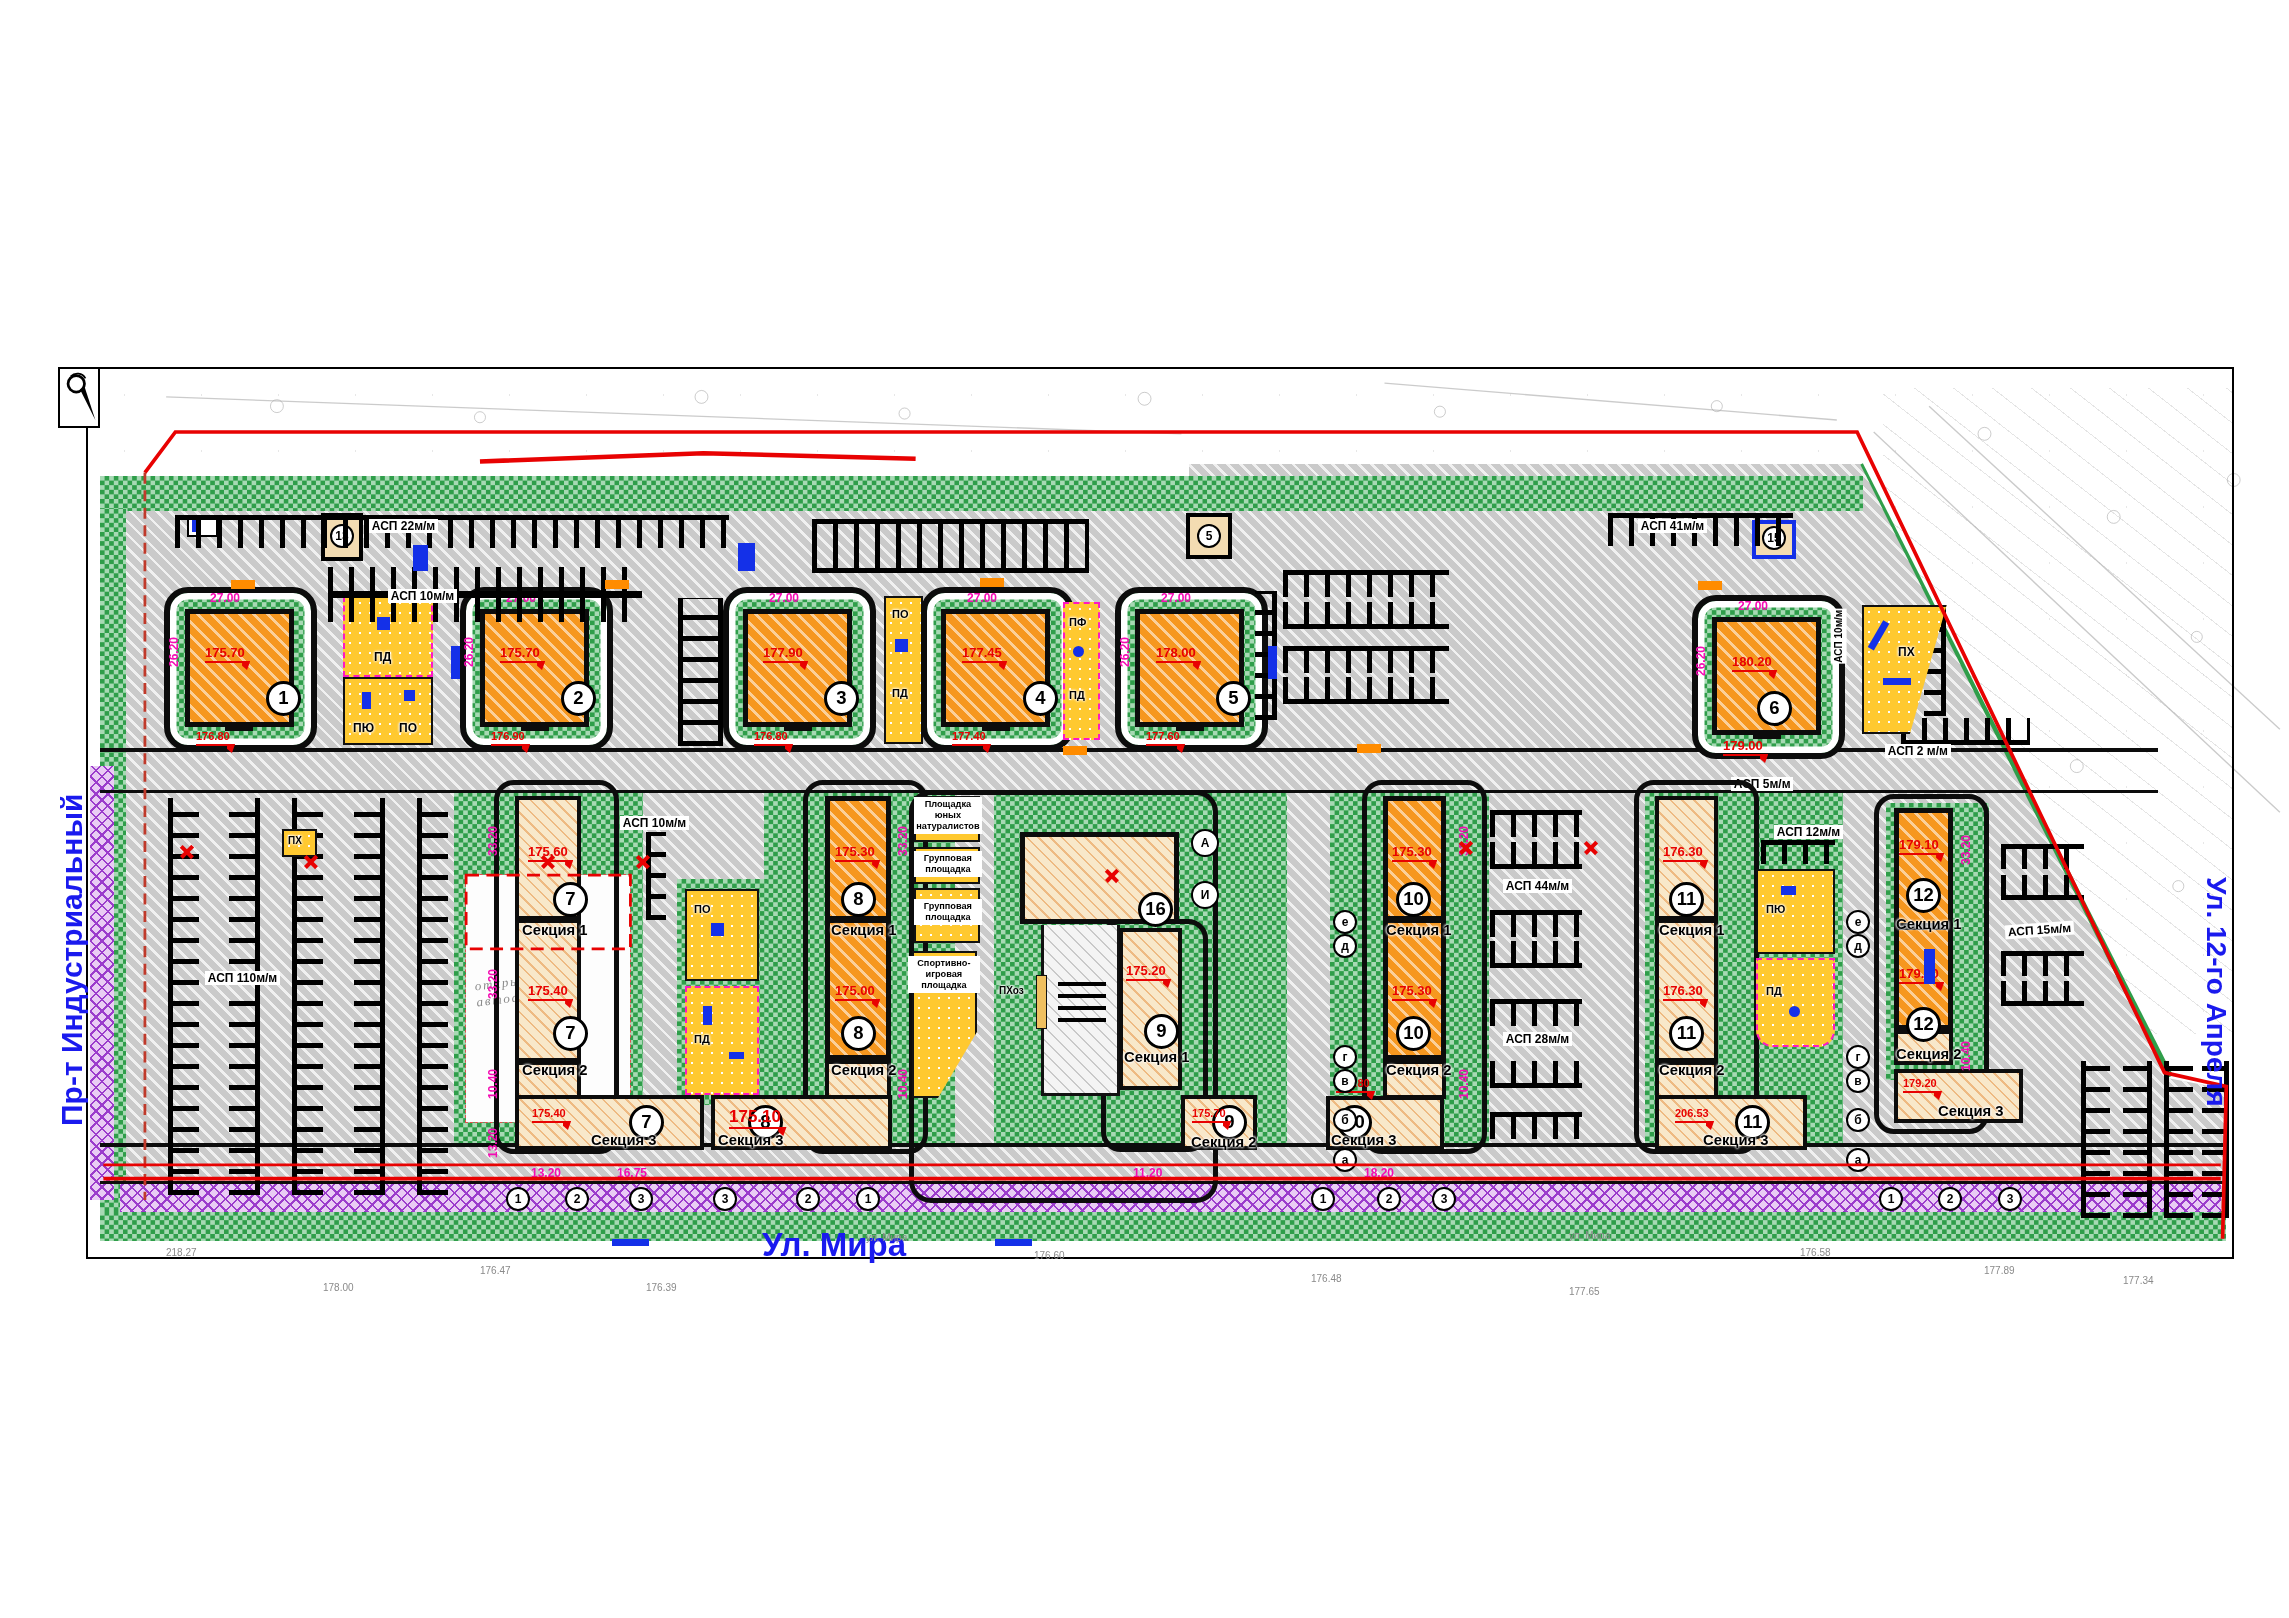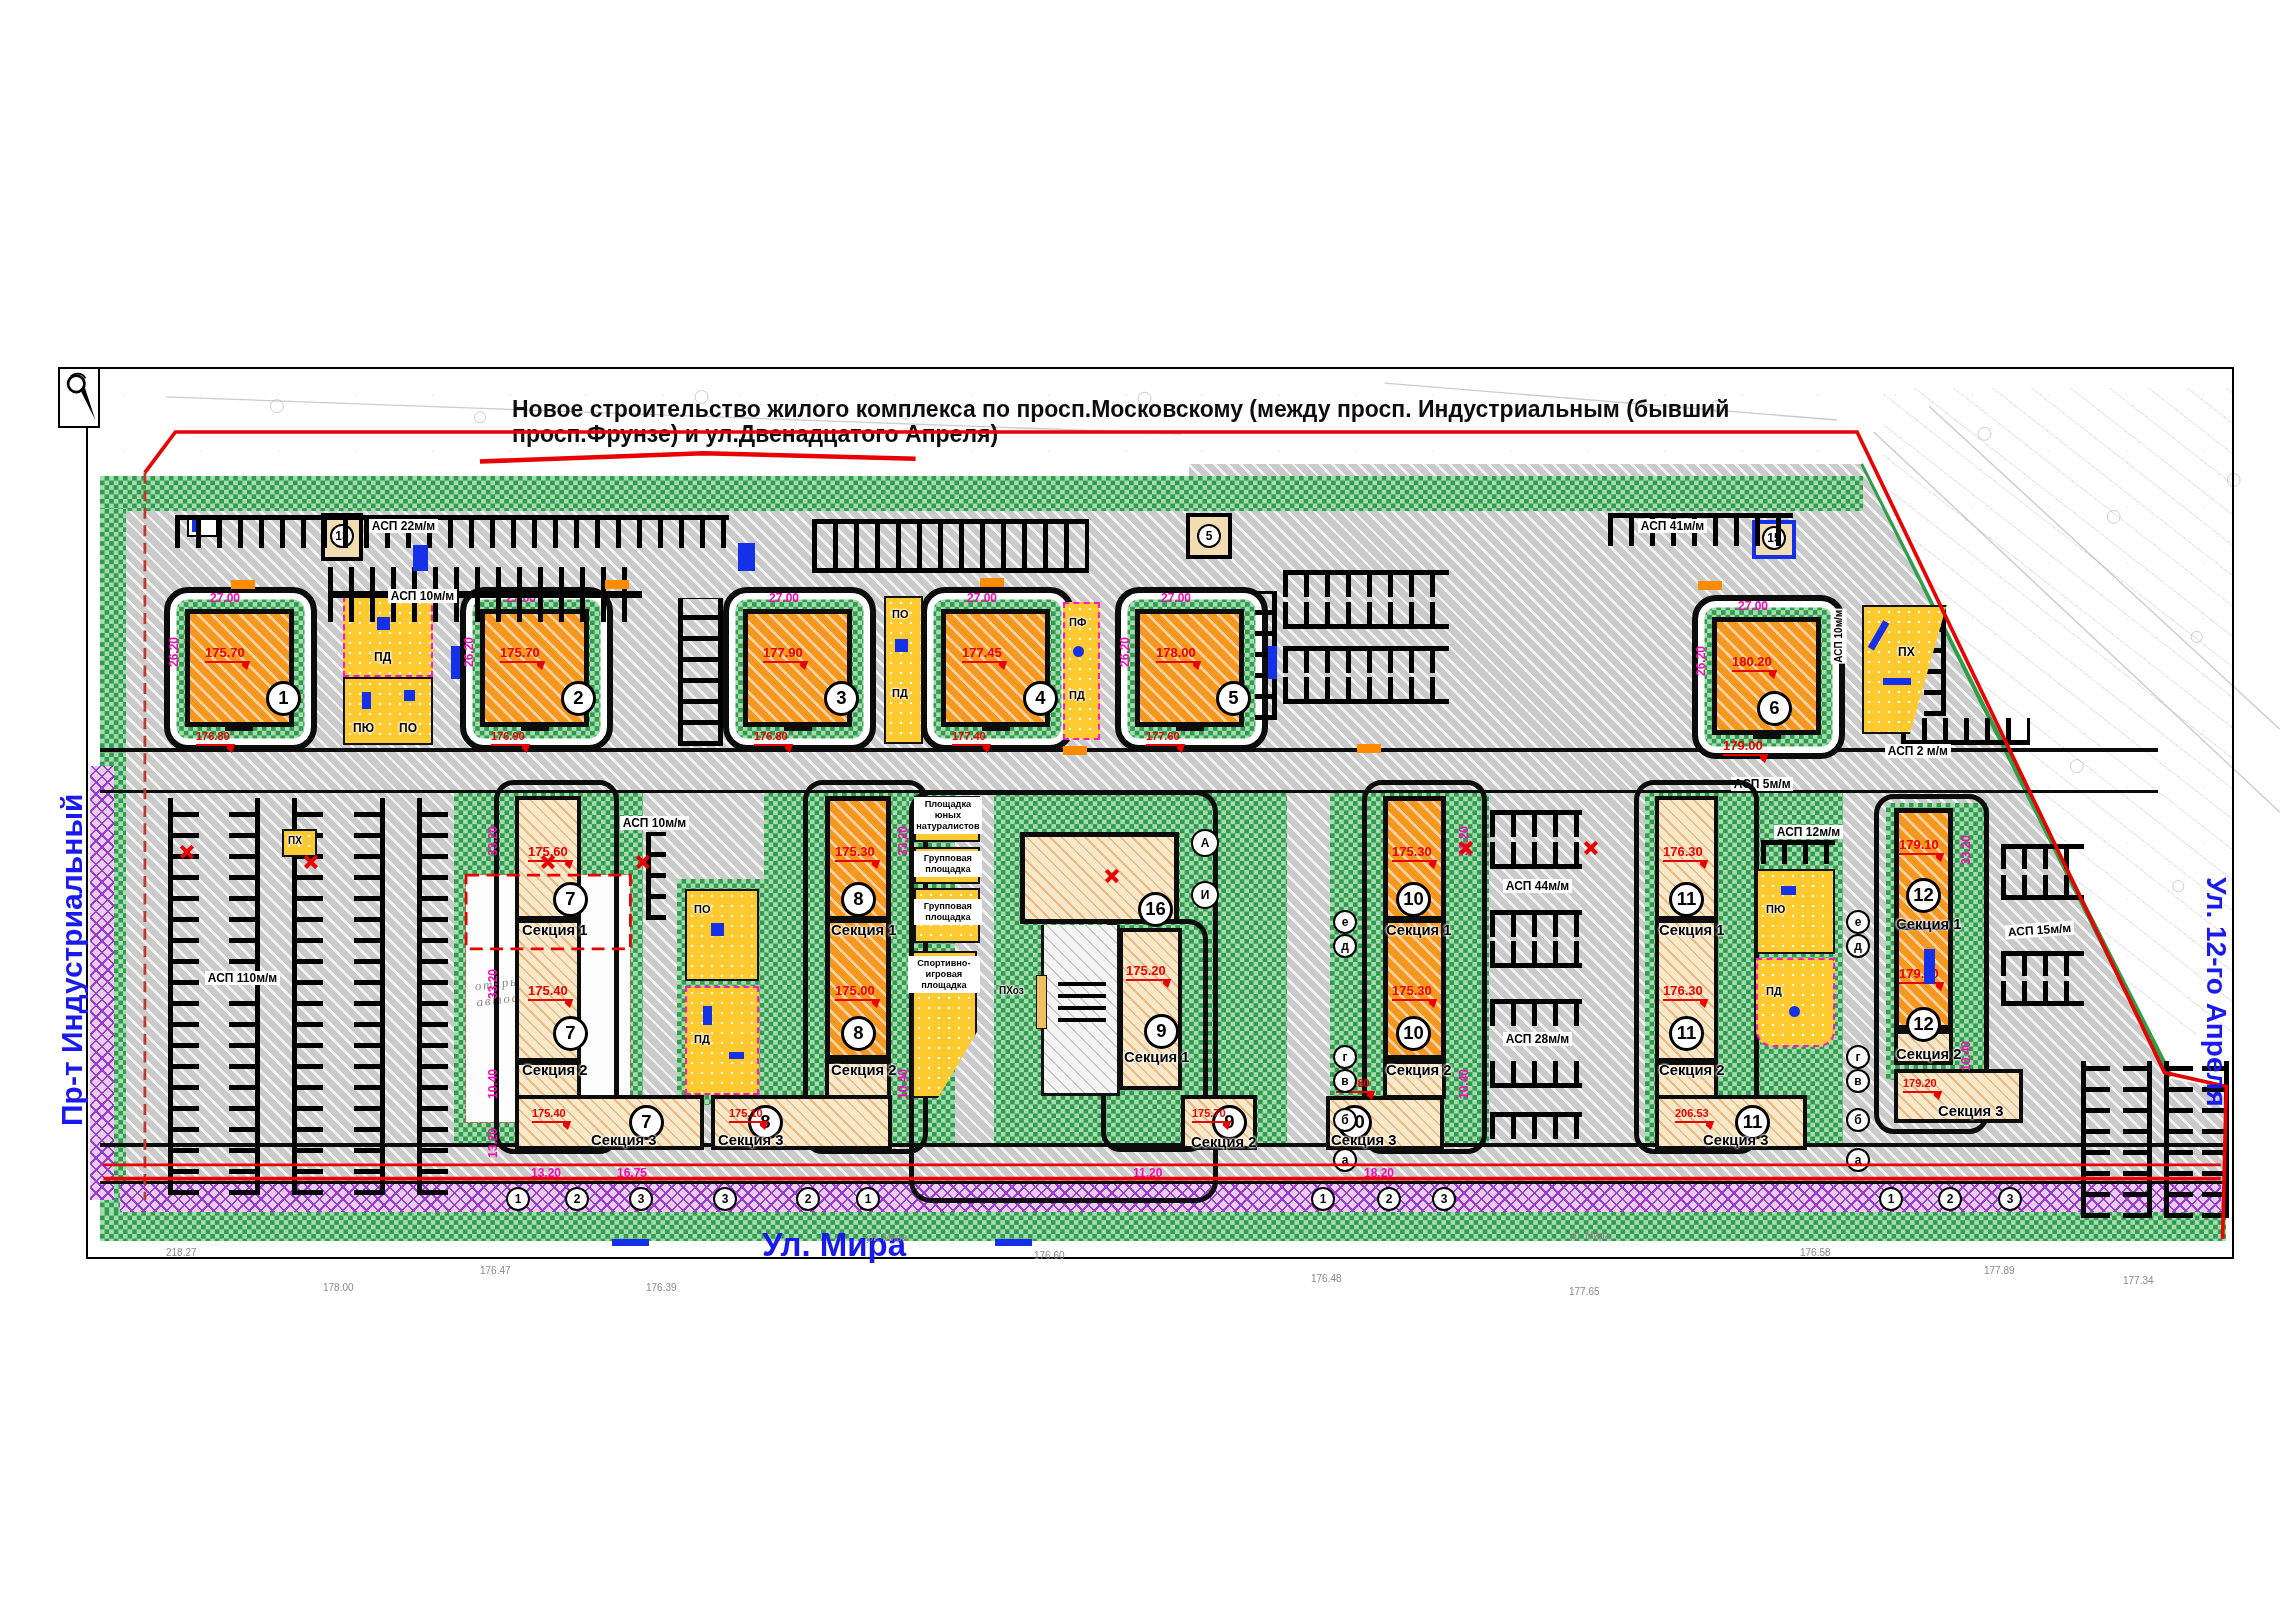--- a/index.html
+++ b/index.html
@@ -76,21 +76,20 @@
   </svg>
 
   <div class="abs" style="left:86px;top:367px;width:2148px;height:892px;border:2.8px solid #000;box-sizing:border-box"></div>
   <div class="abs" style="left:58px;top:367px;width:42px;height:61px;border:2.8px solid #000;background:#fff;box-sizing:border-box"></div>
   <svg class="abs" style="left:58px;top:367px" width="42" height="61" viewBox="0 0 46 66">
     <circle cx="20" cy="18" r="9" stroke="#000" stroke-width="3" fill="none"></circle>
     <path d="M14,10 A10 10 0 0 1 30 12" stroke="#000" stroke-width="2" fill="none"></path>
     <polygon points="24,24 29,21 41,58" fill="#000"></polygon>
   </svg>
 
-  <div class="abs" style="left:512px;top:397px;width:1384px;font:700 23px/1.1 'Liberation Sans',sans-serif;color:#0d0d0d">Новое строительство жилого комплекса по просп.Московскому (между просп. Индустриальным (бывший просп.Фрунзе)   и ул.Двенадцатого Апреля)</div>
 
   <div class="abs pav" style="left:0;top:0;width:2290px;height:1619px;clip-path:polygon(100px 476px,1189px 476px,1189px 464px,1860px 464px,2167px 1078px,2226px 1089px,2226px 1241px,100px 1241px)"></div>
 
   <div class="abs green" style="left:100px;top:476px;width:1763px;height:35px"></div>
   <div class="abs green" style="left:100px;top:509px;width:26px;height:729px"></div>
   <div class="abs green" style="left:454px;top:792px;width:189px;height:353px"></div>
   <div class="abs green" style="left:764px;top:792px;width:189px;height:353px"></div>
   <div class="abs green" style="left:909px;top:792px;width:378px;height:353px"></div>
   <div class="abs green" style="left:1330px;top:792px;width:159px;height:353px"></div>
   <div class="abs green" style="left:1645px;top:792px;width:198px;height:353px"></div>
@@ -300,21 +299,21 @@
       <span>8</span>
     </div>
   <div class="abs circ" style="left:748px;top:1105px">
       <span>8</span>
     </div>
   <div class="abs sec" style="left:831px;top:923px">Секция 1</div>
   <div class="abs sec" style="left:831px;top:1063px">Секция 2</div>
   <div class="abs sec" style="left:718px;top:1133px">Секция 3</div>
   <div class="abs elev" style="left:835px;top:845px">175.30</div>
   <div class="abs elev" style="left:835px;top:984px">175.00</div>
-  <div class="abs elev" style="left:729px;top:1108px;font-size:11px">175.10</div>
+  <div class="abs elev" style="left:729px;top:1108px;font-size:17px">175.10</div>
   <div class="abs dim dimv" style="left:897px;top:826px">33.20</div>
   <div class="abs dim dimv" style="left:897px;top:1069px">10.40</div>
 
   <div class="abs yel" style="left:914px;top:796px;width:66px;height:46px;box-sizing:border-box"></div>
   <div class="abs lbl" style="left:914px;top:797px;width:66px">Площадка юных натуралистов</div>
   <div class="abs yel" style="left:914px;top:847px;width:66px;height:37px;box-sizing:border-box"></div>
   <div class="abs lbl" style="left:914px;top:851px;width:66px">Групповая площадка</div>
   <div class="abs yel" style="left:914px;top:888px;width:66px;height:55px;box-sizing:border-box"></div>
   <div class="abs lbl" style="left:914px;top:899px;width:66px">Групповая площадка</div>
   <div class="abs yel" style="left:912px;top:951px;width:61px;height:143px;clip-path:polygon(0 0,100% 0,100% 55%,40% 100%,0 100%)"></div>

